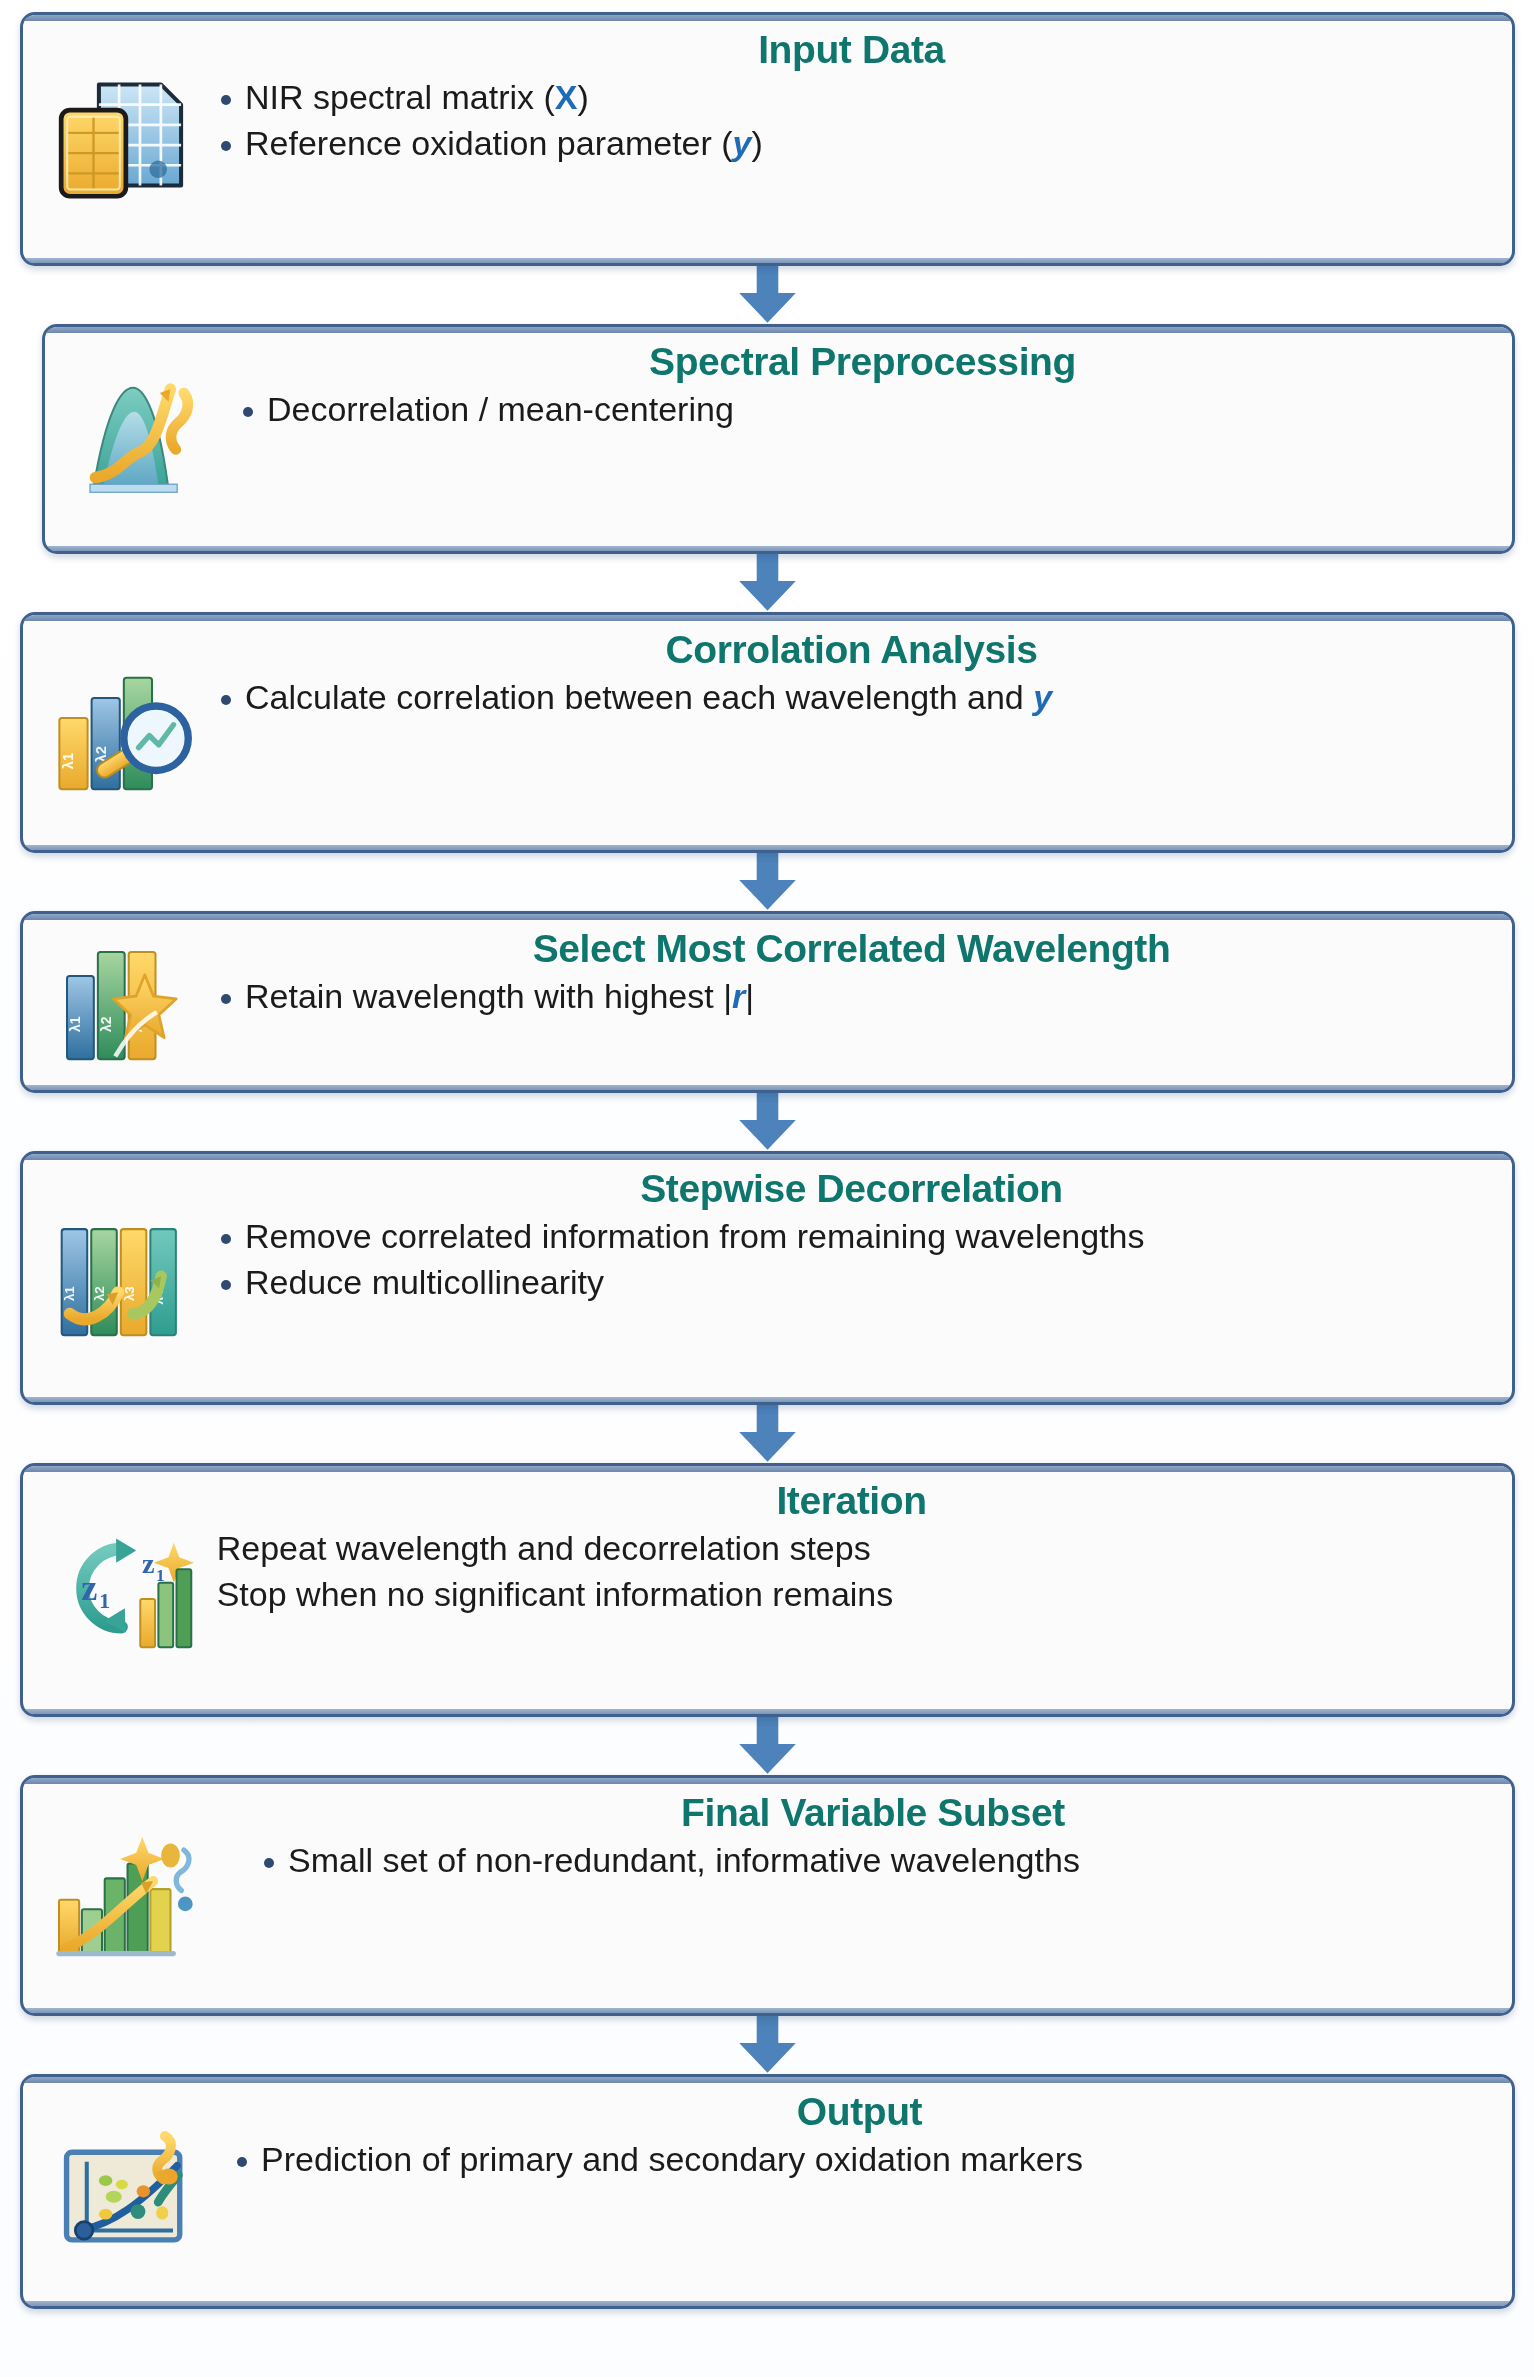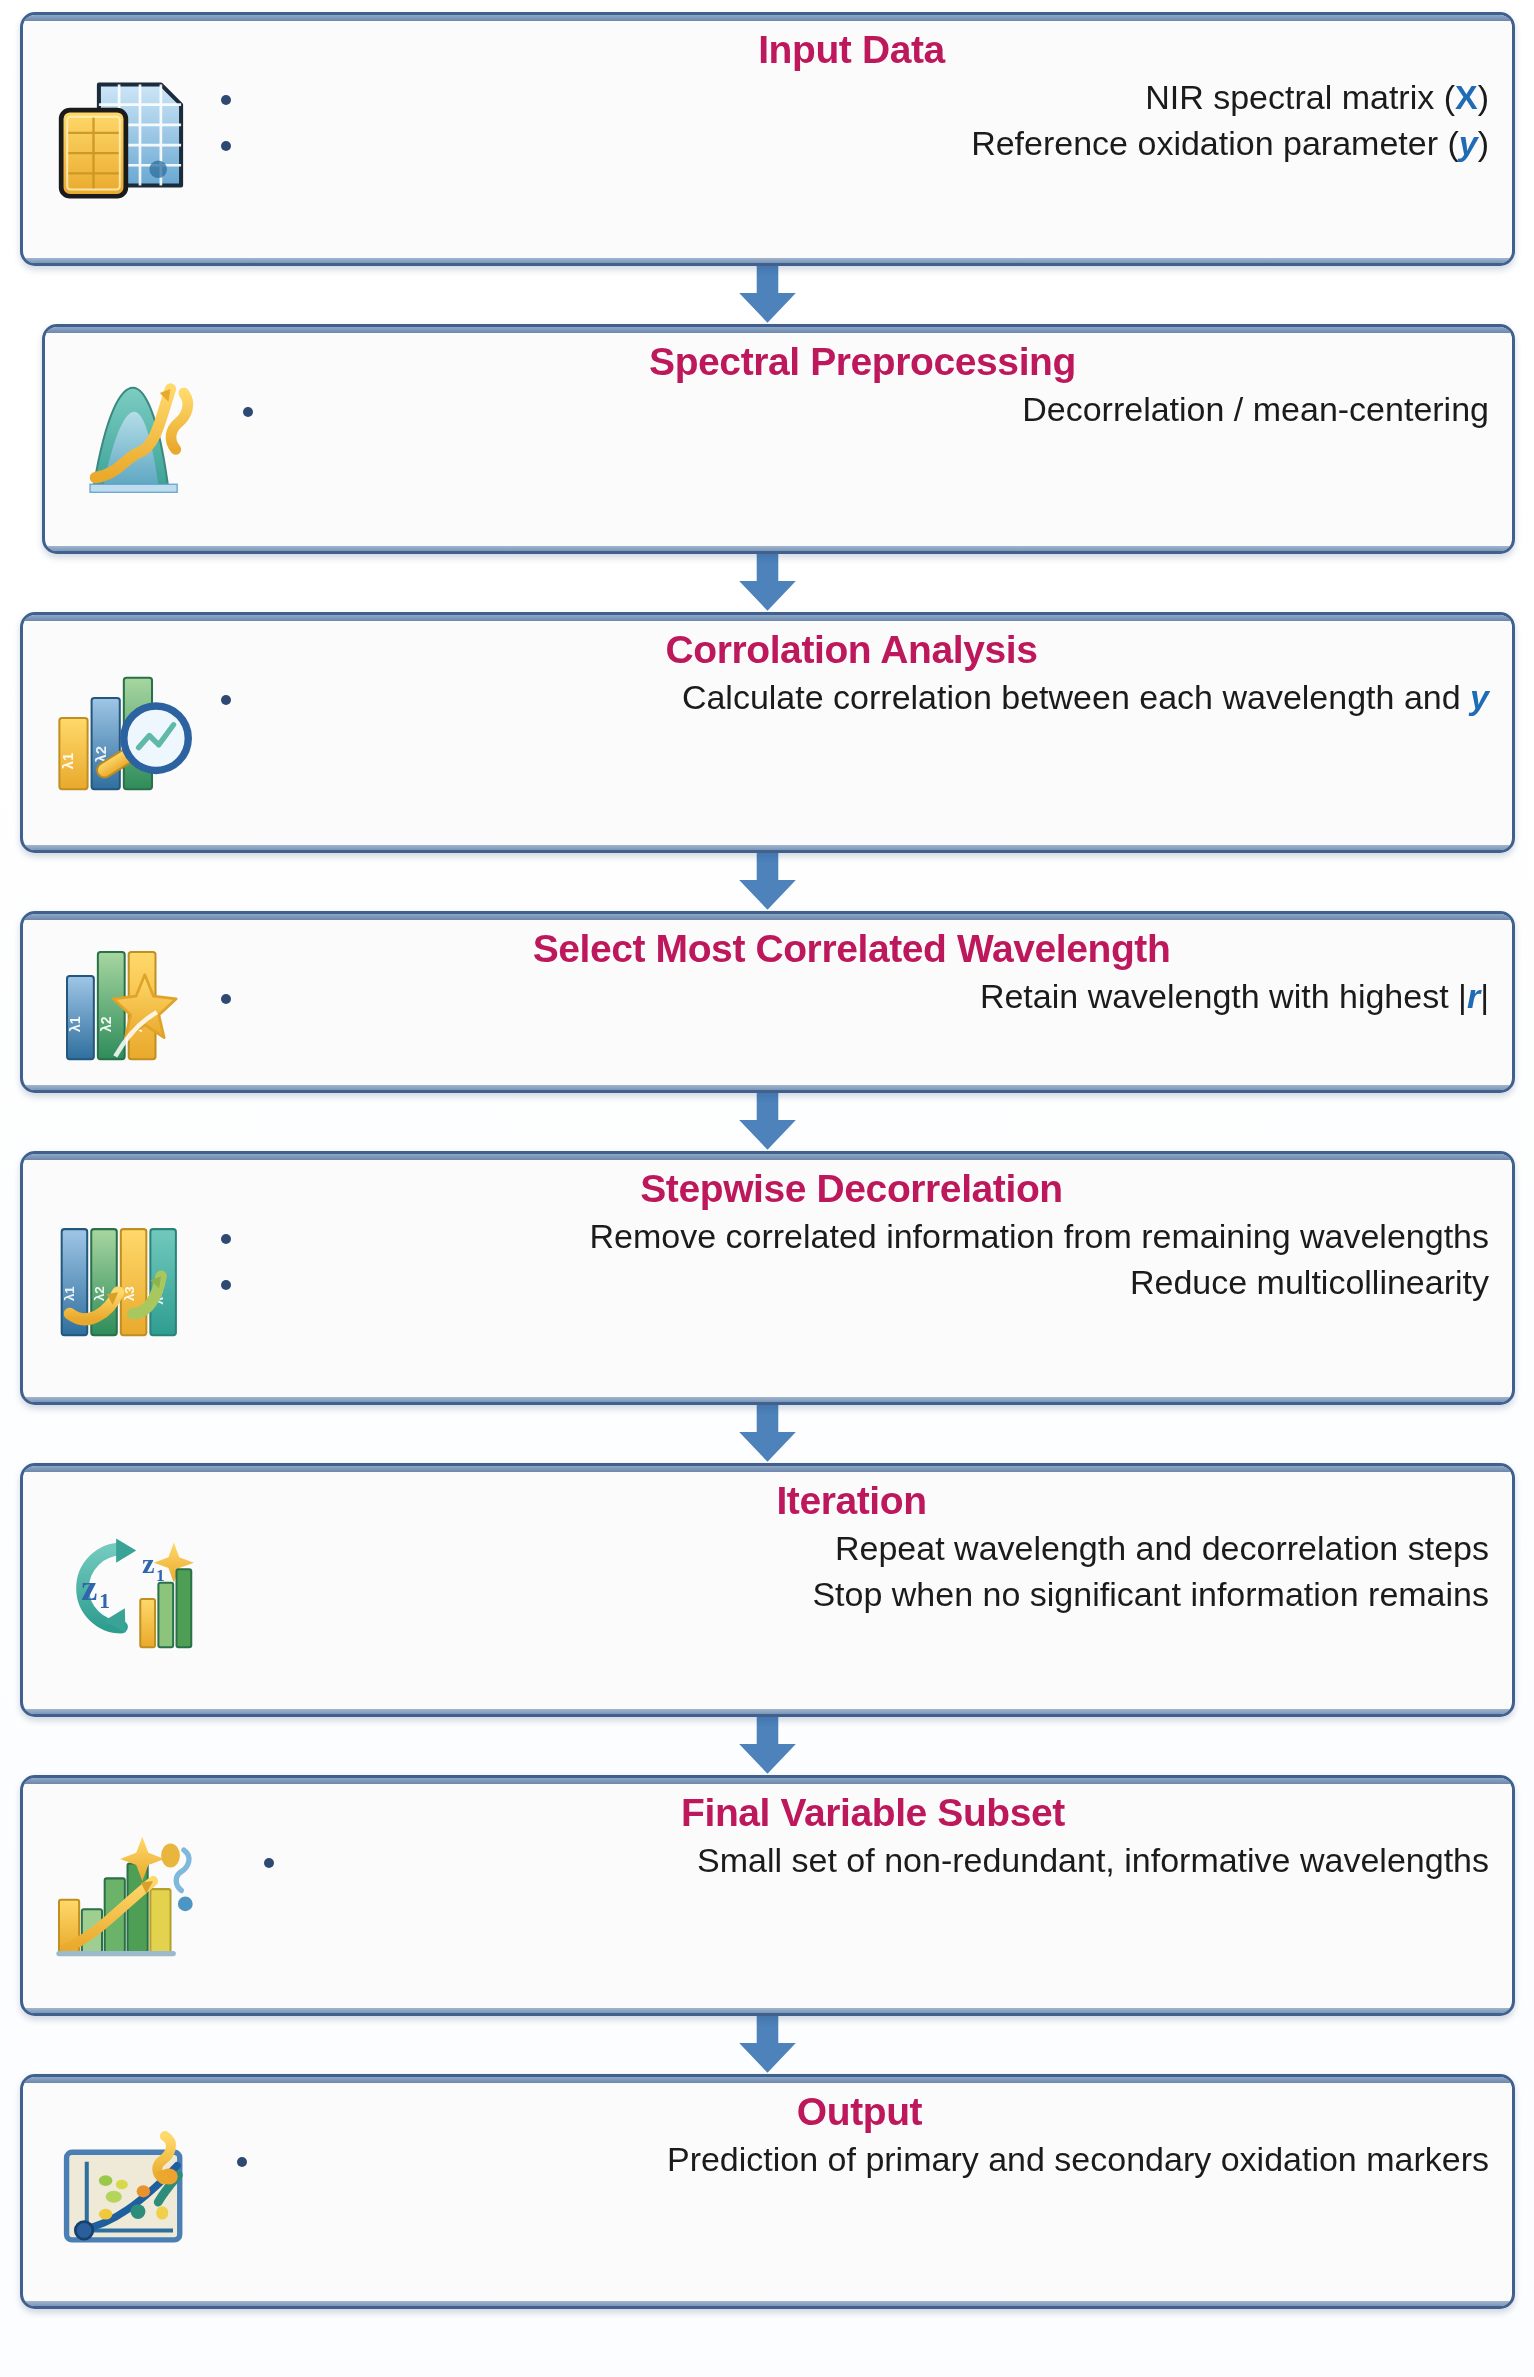--- a/index.html
+++ b/index.html
@@ -62,37 +62,36 @@
 
   .body {
     flex: 1 1 auto;
     padding-top: 2.7px;
     min-width: 0;
   }
 
   .step-title {
     font-size: 39px;
     font-weight: bold;
-    color: #be185d;
+    color: #0f766e;
     text-align: center;
     letter-spacing: -0.4px;
     line-height: 1.12;
     margin-bottom: 4px;
     text-shadow: 0 0.7px 0 rgba(255,255,255,.8);
   }
 
   ul.bullets { list-style: none; }
   ul.bullets > li {
     position: relative;
     font-size: 34px;
     line-height: 1.28;
     color: #1b1b1b;
     padding-left: 31px;
     margin-top: 2.7px;
-    text-align: right;
   }
   ul.bullets > li::before {
     content: "";
     position: absolute;
     left: 6.7px;
     top: 19px;
     width: 10px; height: 10px;
     border-radius: 50%;
     background: #2e4a72;
   }

